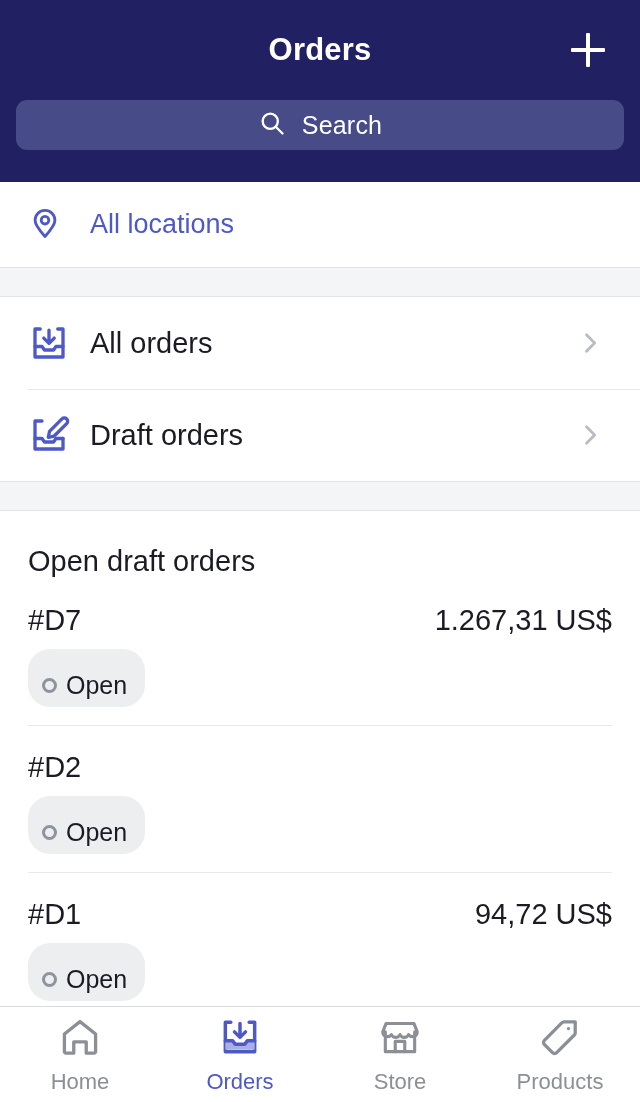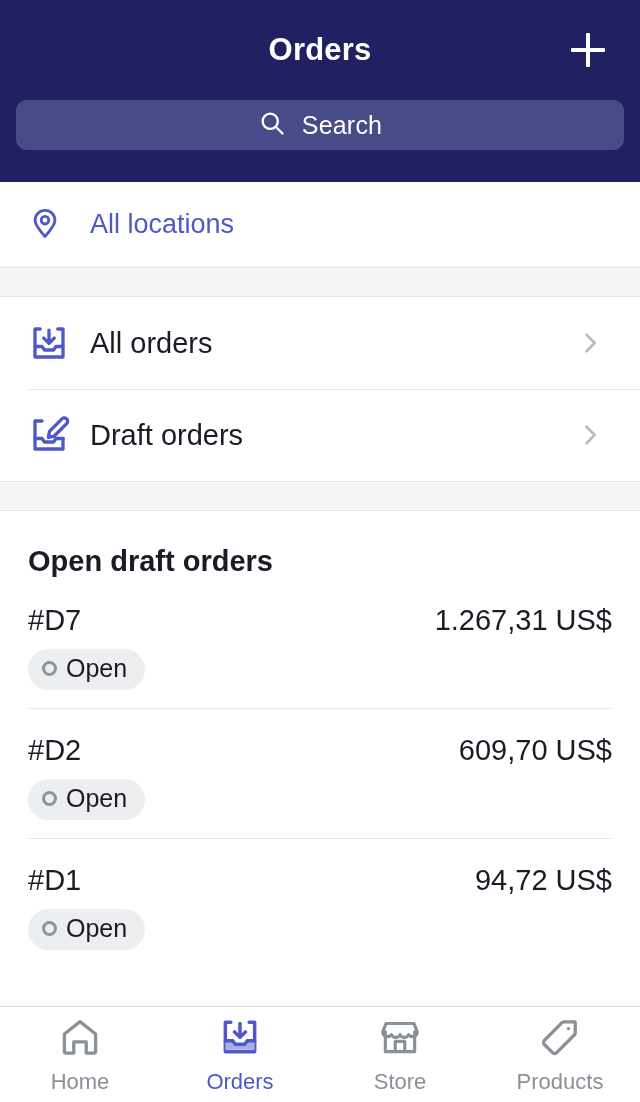--- a/index.html
+++ b/index.html
@@ -114,21 +114,21 @@
     font-size: 29px;
     color: #1b1b25;
     padding-left: 16px;
   }
   .chevron { flex: 0 0 auto; display:flex; align-items:center; }
 
   
   .drafts { background:#ffffff; flex: 1 1 auto; overflow: hidden; }
   .drafts-title {
     font-size: 29px;
-    font-weight: bold;
+    font-weight: normal;
     color: #1b1b25;
     padding: 34px 28px 0 28px;
   }
   .order-row {
     padding: 26px 28px 18px 28px;
     position: relative;
   }
   .order-row + .order-row::before {
     content: "";
     position: absolute;
@@ -148,21 +148,21 @@
   .order-total {
     font-size: 29px;
     color: #1b1b25;
   }
   .badge {
     display: inline-flex;
     align-items: center;
     gap: 9px;
     background: #eceef0;
     border-radius: 22px;
-    padding: 5px 18px 7px 14px;
+    padding: 22px 18px 7px 14px;
     margin-top: 12px;
   }
   .badge-dot {
     width: 15px; height: 15px;
     border-radius: 50%;
     border: 3px solid #8e949e;
     background: transparent;
     flex: 0 0 auto;
   }
   .badge-text { font-size: 25px; color: #1b1b25; }
@@ -277,21 +277,20 @@
       </div>
       <div class="badge">
         <span class="badge-dot"></span>
         <span class="badge-text">Open</span>
       </div>
     </div>
 
     <div class="order-row">
       <div class="order-top">
         <span class="order-id">#D2</span>
-        <span class="order-total">609,70 US$</span>
       </div>
       <div class="badge">
         <span class="badge-dot"></span>
         <span class="badge-text">Open</span>
       </div>
     </div>
 
     <div class="order-row">
       <div class="order-top">
         <span class="order-id">#D1</span>

